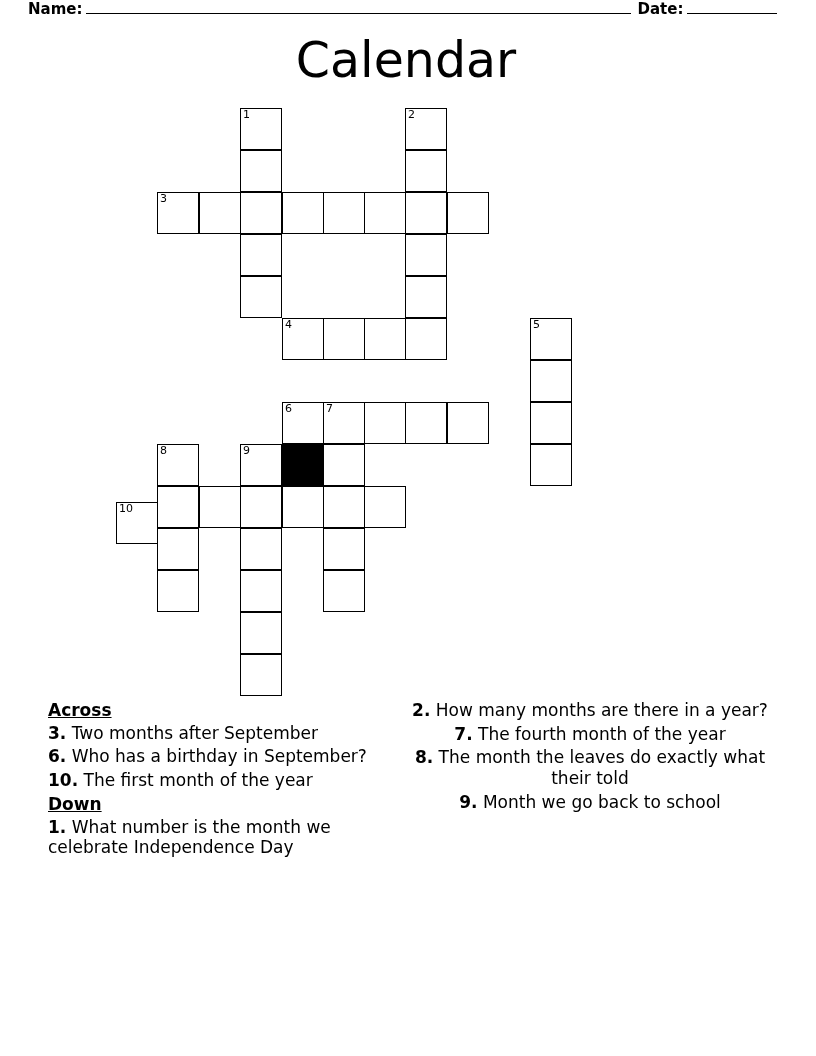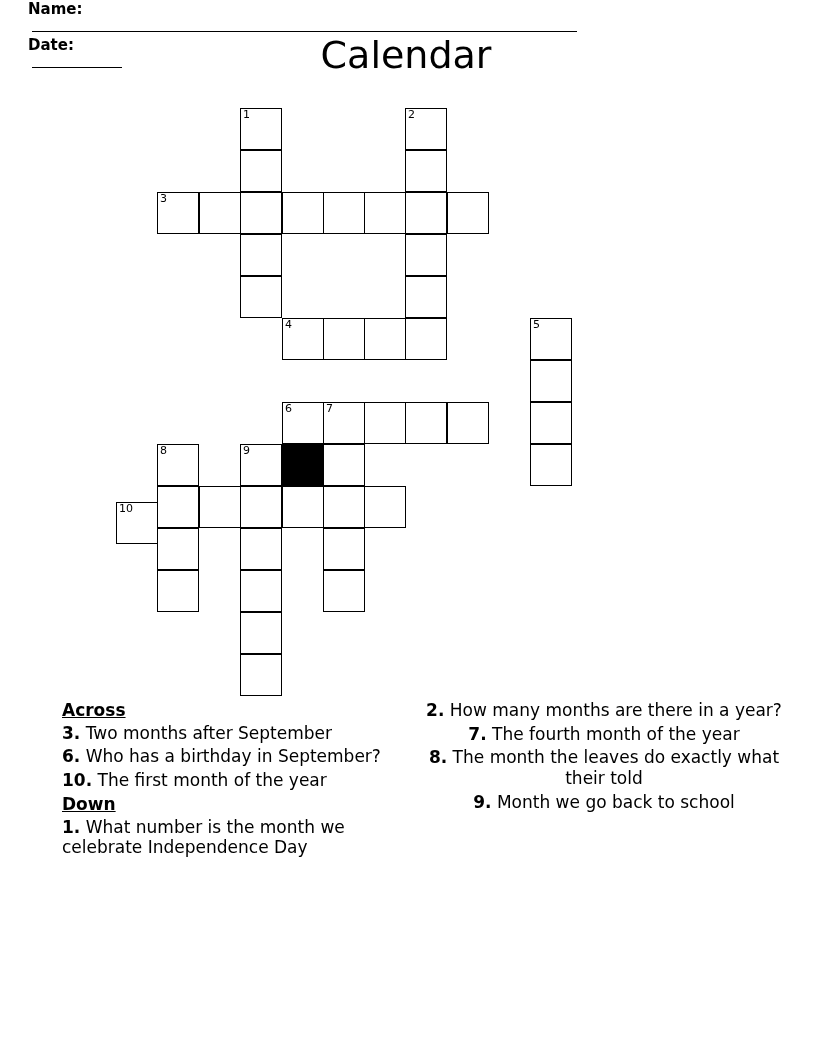--- a/index.html
+++ b/index.html
@@ -19,21 +19,20 @@
   
   .header-row {
     position: absolute;
     top: 0px;
     left: 28px;
     width: 760px;
     height: 26px;
     display: flex;
     align-items: flex-start;
     font-size: 15px;
-    flex-direction: column;
   }
   .name-label { font-weight: bold; }
   .name-rule {
     flex: 0 0 auto;
     width: 545px;
     border-bottom: 1px solid #000;
     margin: 0 6px 4px 4px;
     height: 13px;
   }
   .date-label { font-weight: bold; }
@@ -45,21 +44,21 @@
     height: 13px;
   }
 
   
   .puzzle-title {
     position: absolute;
     top: 36px;
     left: 0;
     width: 812px;
     text-align: center;
-    font-size: 38px;
+    font-size: 49px;
     font-weight: normal;
     letter-spacing: 0px;
     line-height: 1.0;
   }
 
   
   #grid-area {
     position: absolute;
     top: 108px;
     left: 0;
@@ -83,21 +82,21 @@
     left: 2px;
     font-size: 11px;
     line-height: 12px;
     font-family: "DejaVu Sans", sans-serif;
   }
 
   
   #clues {
     position: absolute;
     top: 700px;
-    left: 16px;
+    left: 2px;
     width: 648px;
     height: 300px;
   }
   .clue-col {
     position: absolute;
     top: 0;
     width: 350px;
     font-size: 17px;
     line-height: 1.22;
   }

